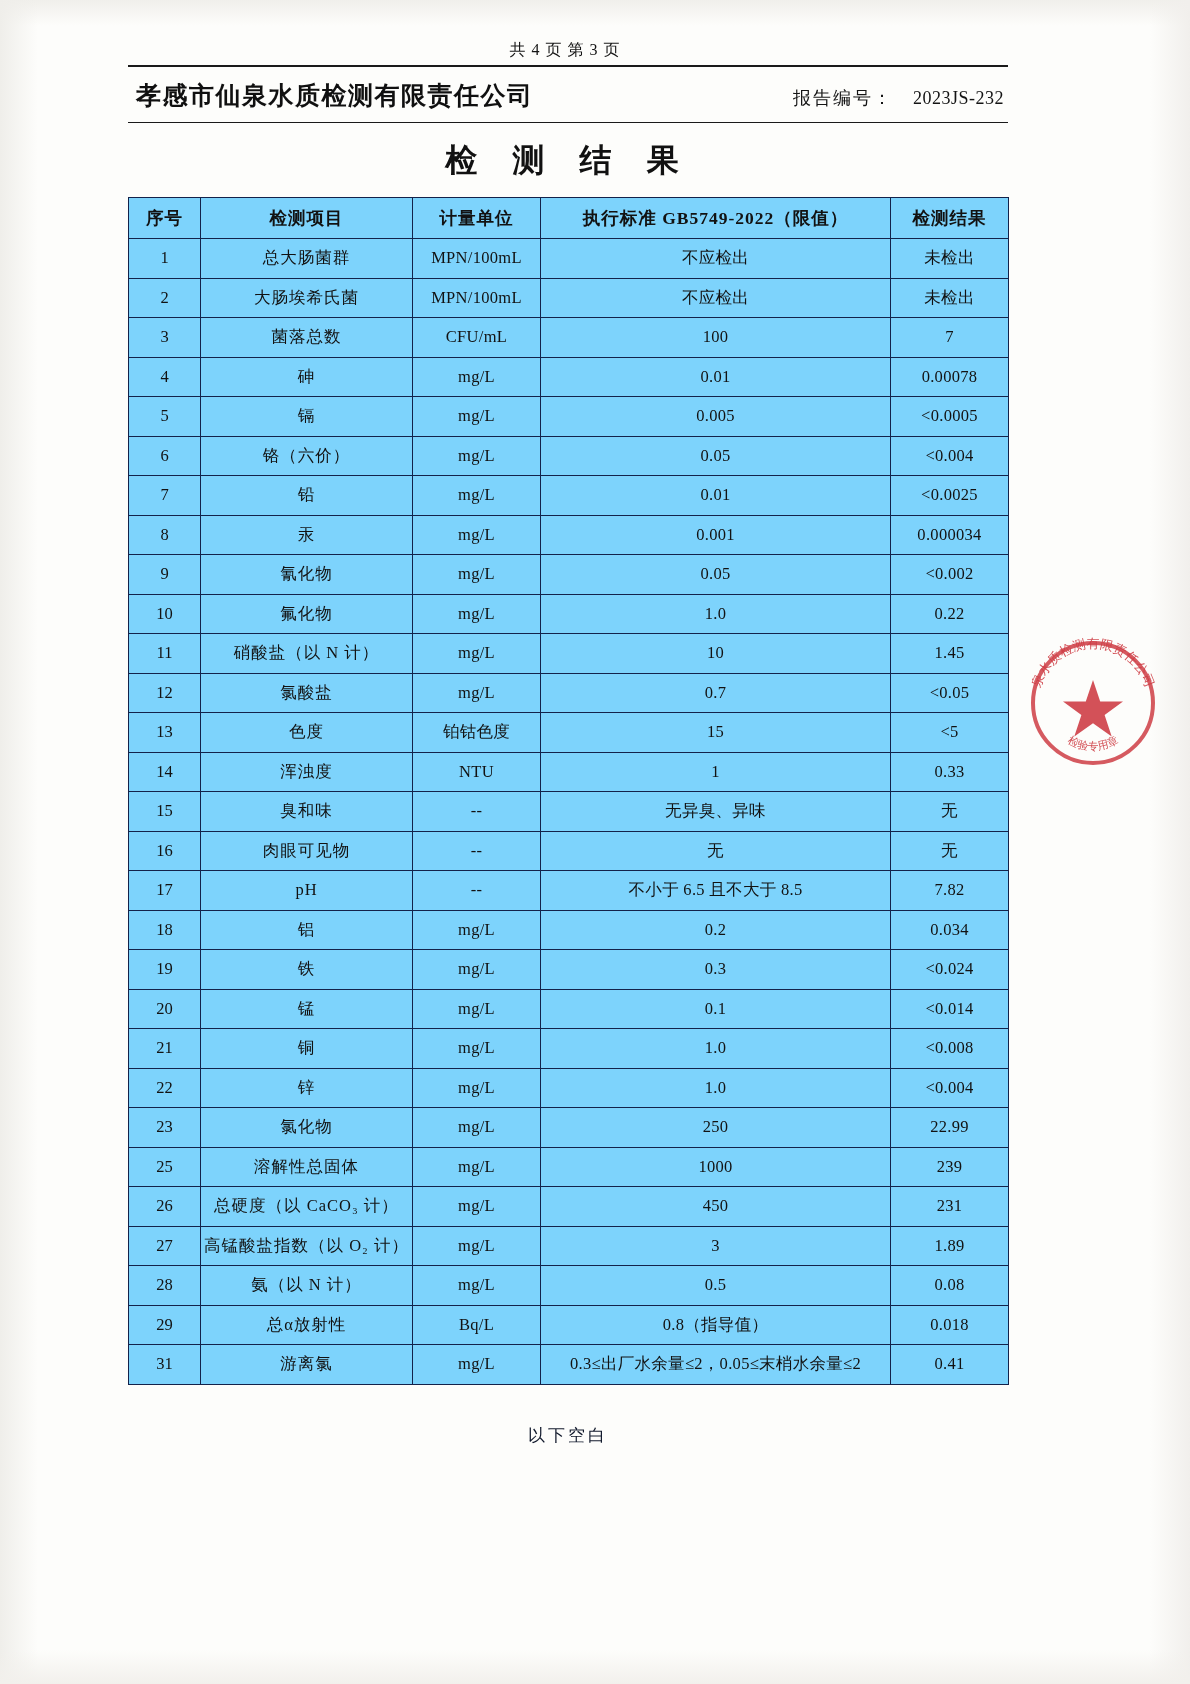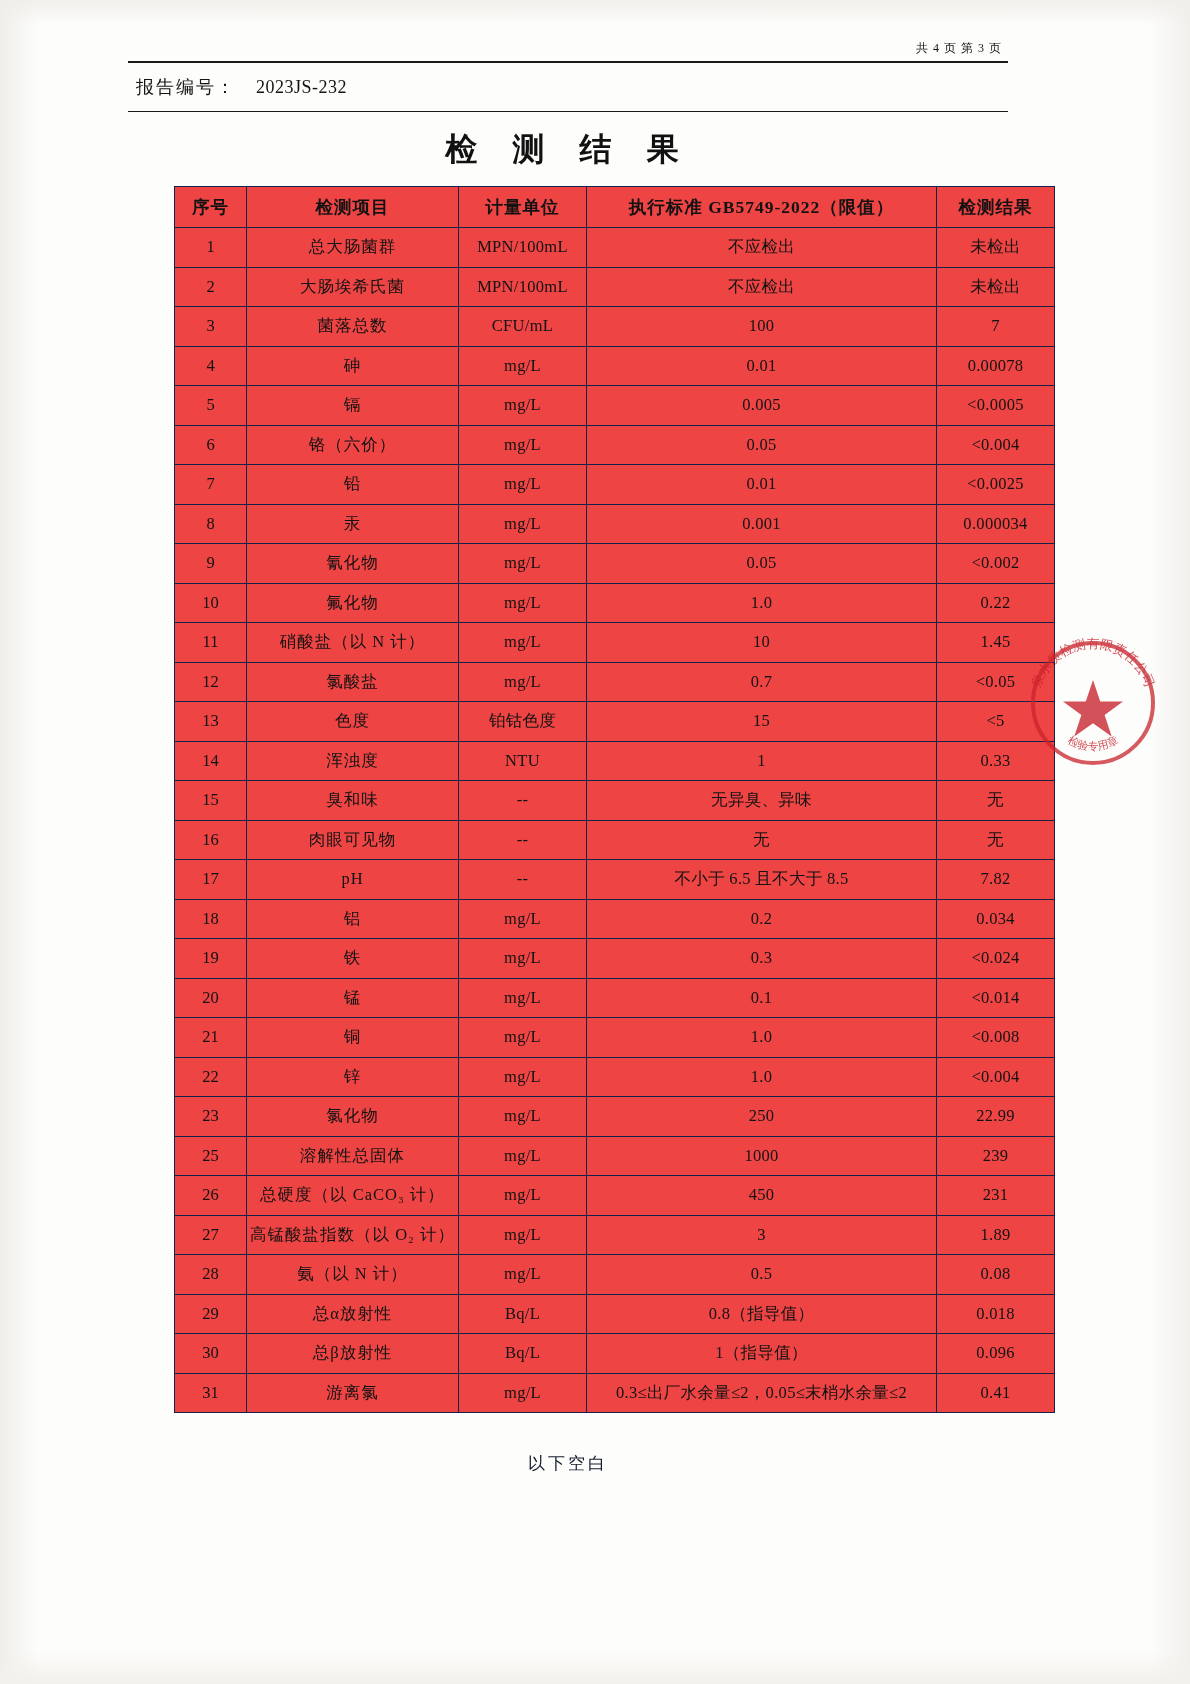--- a/index.html
+++ b/index.html
@@ -51,22 +51,22 @@
 
   .content {
     position: absolute;
     left: 128px;
     top: 40px;
     width: 880px;
   }
 
   
   .page-no {
-    text-align: right;
-    font-size: 12px;
+    text-align: center;
+    font-size: 16px;
     letter-spacing: 1px;
     padding-right: 6px;
     margin-bottom: 4px;
     font-family: "Liberation Serif", serif;
   }
   .header-rule-top {
     border-top: 2.2px solid #1a1a1a;
     margin-bottom: 12px;
   }
   .header-row {
@@ -103,22 +103,21 @@
     margin: 4px 0 14px 0;
     color: #111;
     font-family: "DejaVu Serif", "Liberation Serif", serif;
   }
 
   
   table.result {
     border-collapse: collapse;
     width: 880px;
     table-layout: fixed;
-    background: #ef4444;
-    margin-left: 46px;
+    background: #7dd3fc;
   }
   table.result th,
   table.result td {
     border: 1.2px solid #13224a;
     text-align: center;
     vertical-align: middle;
     font-size: 16.5px;
     padding: 0;
     height: 38.5px;
     color: #121212;
@@ -171,20 +170,21 @@
   <div class="edge-right"></div>
   <div class="edge-bottom"></div>
 
   <div class="content">
 
     <div class="page-no">共 4 页  第 3 页</div>
 
     <div class="header-rule-top"></div>
 
     <div class="header-row">
+      <div class="company">孝感市仙泉水质检测有限责任公司</div>
       <div class="report-no">
         <span class="label">报告编号：</span><span class="value">2023JS-232</span>
       </div>
     </div>
 
     <div class="header-rule-bottom"></div>
 
     <div class="doc-title">检 测 结 果</div>
 
     <table class="result">
@@ -395,27 +395,20 @@
             <td class="res">0.08</td>
           </tr>
           <tr>
             <td class="no">29</td>
             <td class="item">总α放射性</td>
             <td class="unit">Bq/L</td>
             <td class="std">0.8（指导值）</td>
             <td class="res">0.018</td>
           </tr>
           <tr>
-            <td class="no">30</td>
-            <td class="item">总β放射性</td>
-            <td class="unit">Bq/L</td>
-            <td class="std">1（指导值）</td>
-            <td class="res">0.096</td>
-          </tr>
-          <tr>
             <td class="no">31</td>
             <td class="item">游离氯</td>
             <td class="unit">mg/L</td>
             <td class="std">0.3≤出厂水余量≤2，0.05≤末梢水余量≤2</td>
             <td class="res">0.41</td>
           </tr>
         </tbody>
     </table>
 
     <div class="footer-note">以下空白</div>

